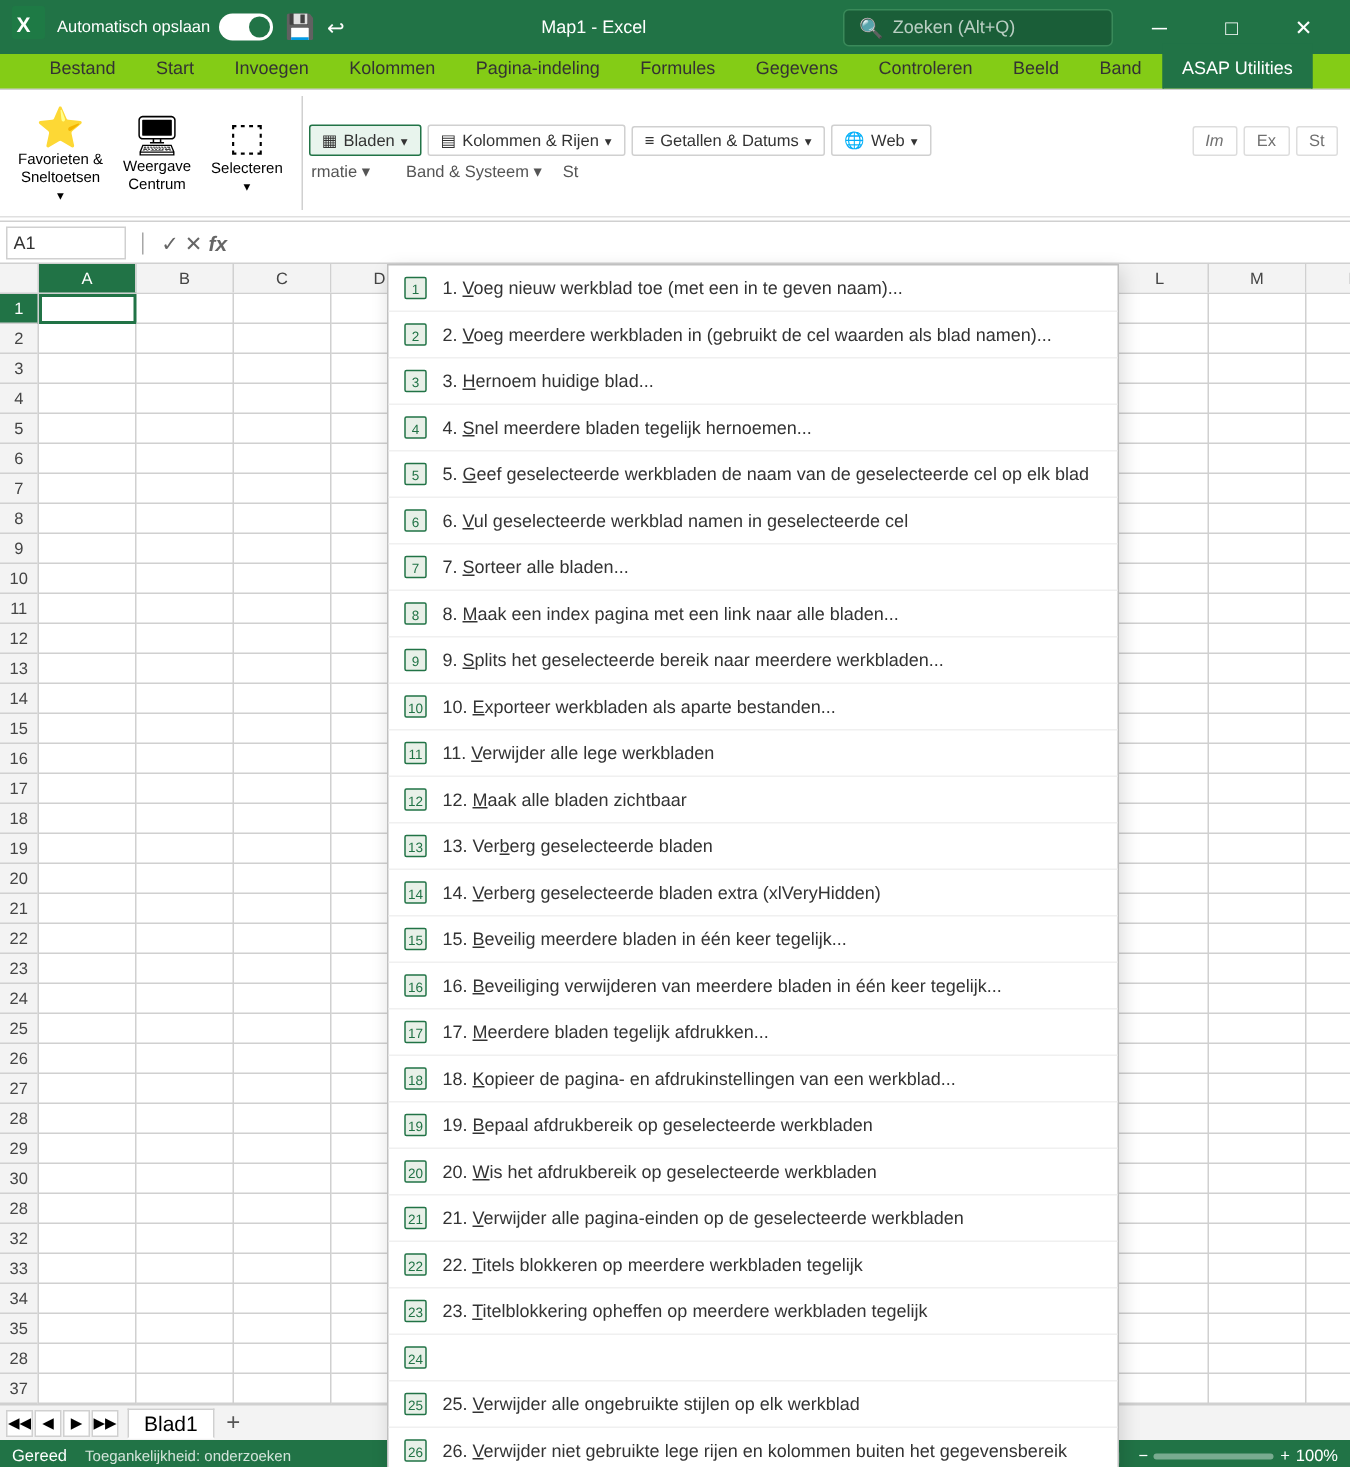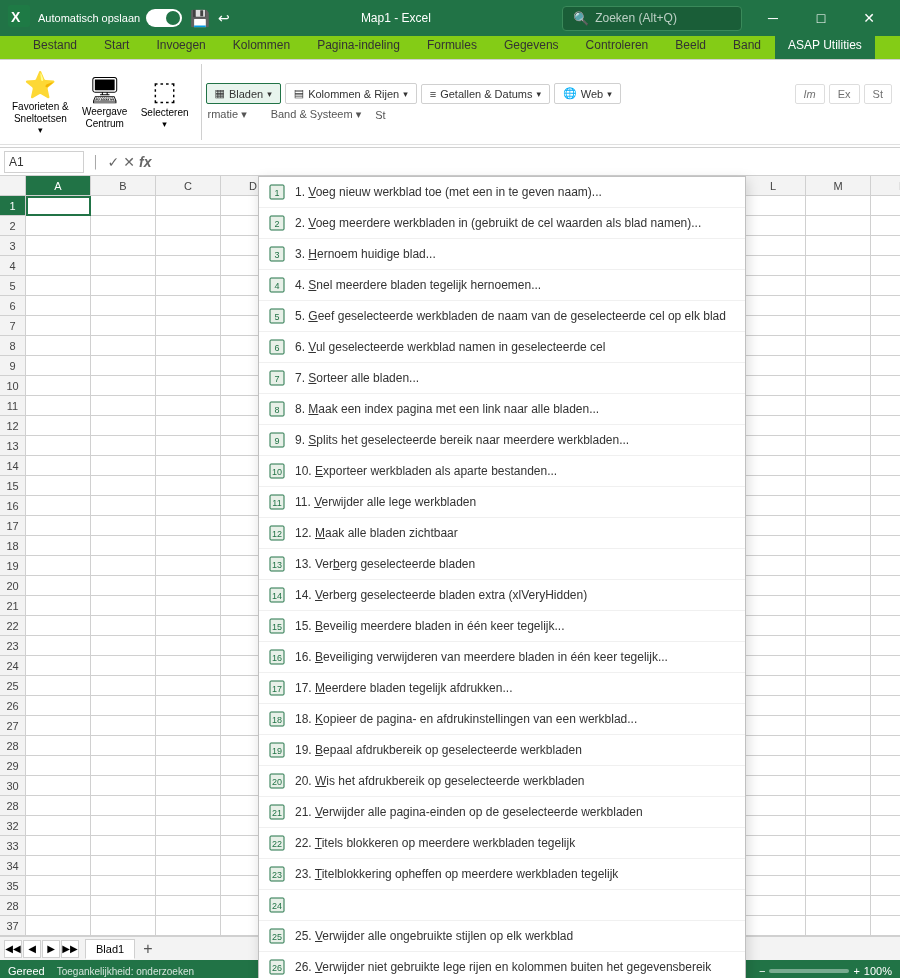--- a/index.html
+++ b/index.html
@@ -169,21 +169,21 @@
       border-top: 1px solid #d0d0d0;
       display: flex;
       align-items: center;
       padding: 0 4px;
       gap: 2px;
     }
     .sheet-tab {
       padding: 2px 10px;
       border: 1px solid #d0d0d0;
       background: #e0e0e0;
-      font-size: 11px;
+      font-size: 14px;
       cursor: pointer;
       height: 20px;
       display: flex;
       align-items: center;
     }
     .sheet-tab.active { background: white; border-bottom-color: white; font-weight: 500; }
     .sheet-nav { display: flex; gap: 1px; margin-right: 4px; }
     .sheet-nav-btn { width: 18px; height: 18px; border: 1px solid #d0d0d0; background: white; cursor: pointer; display: flex; align-items: center; justify-content: center; font-size: 10px; }
 
     

